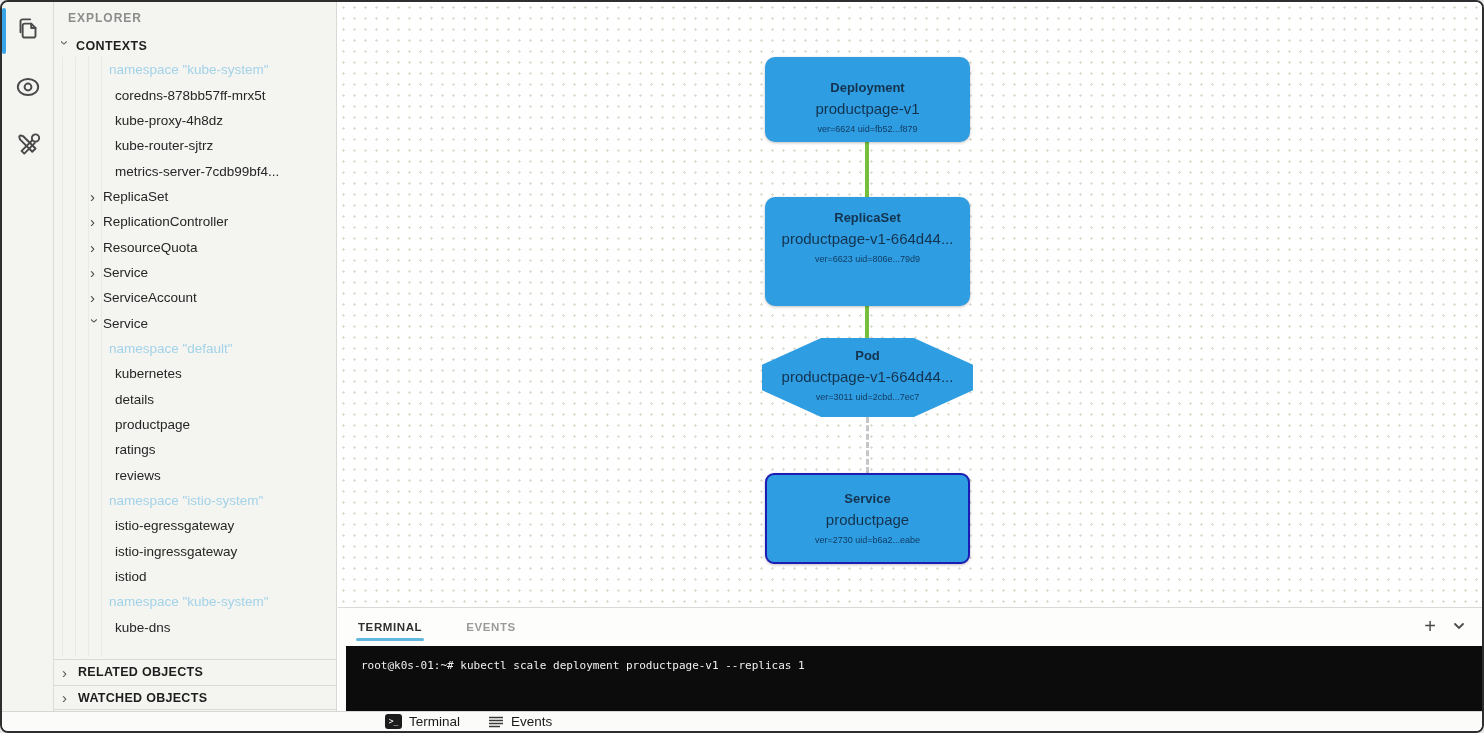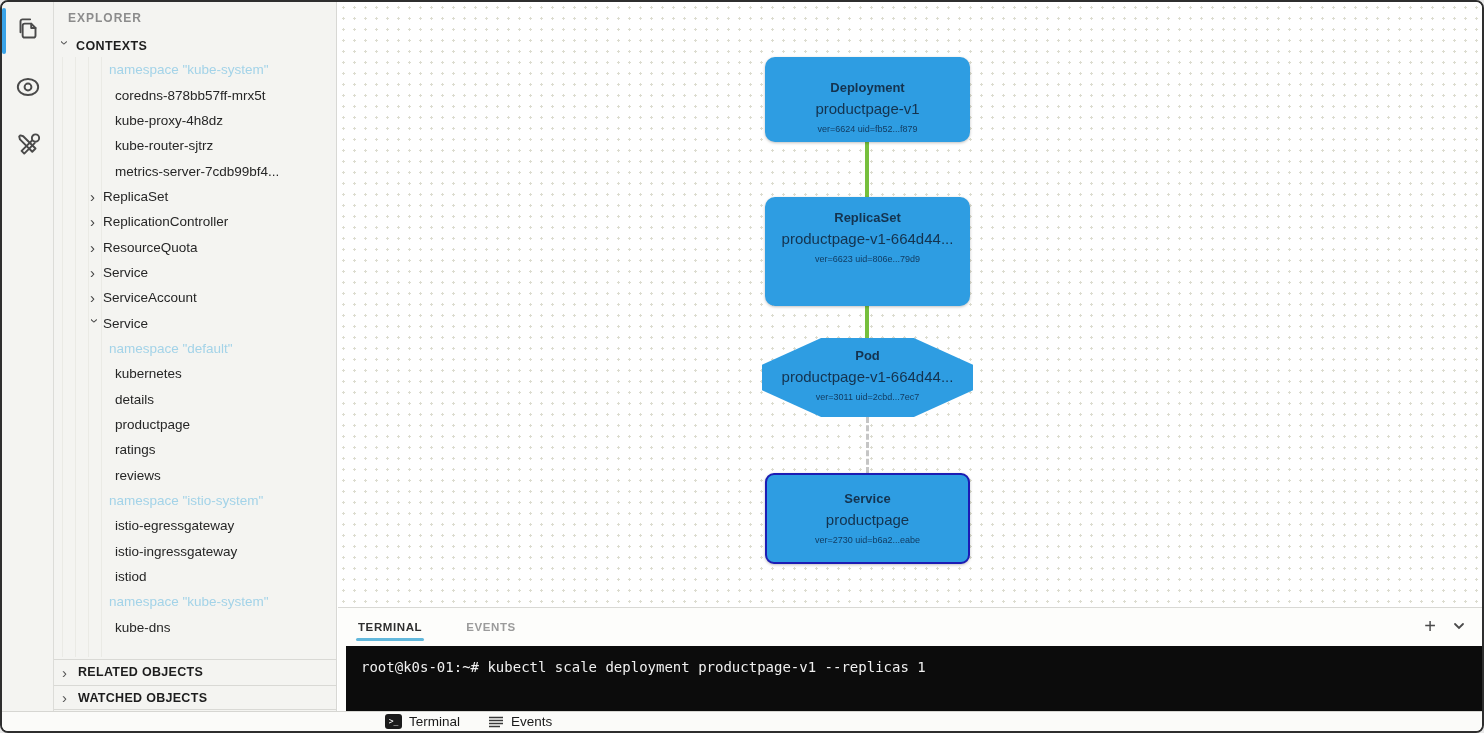--- a/index.html
+++ b/index.html
@@ -121,21 +121,21 @@
     display:flex; align-items:center; gap:16px; color:#4a4a4a;
   }
   .panel-actions .plus { font-size:20px; font-weight:normal; cursor:pointer; line-height:1; }
   .panel-actions .caret { cursor:pointer; display:flex; }
   .terminal {
     position:absolute; left:8px; right:0; top:39px; bottom:0;
     background:#0c0c0c; cursor:text;
   }
   .terminal .line {
     padding:13px 0 0 15px; font-family:"DejaVu Sans Mono", monospace;
-    font-size:14px; color:#f0f0f0; white-space:pre;
+    font-size:11px; color:#f0f0f0; white-space:pre;
   }
 
   
   .statusbar {
     position:absolute; left:0; top:709px; right:0; height:20px;
     background:#fbfbf9; border-top:1px solid #d6d6d2;
     display:flex; align-items:center; padding-left:383px; gap:28px;
   }
   .status-item { display:flex; align-items:center; gap:7px; font-size:13.5px; color:#1a1a1a; cursor:pointer; }
   .term-ico {

